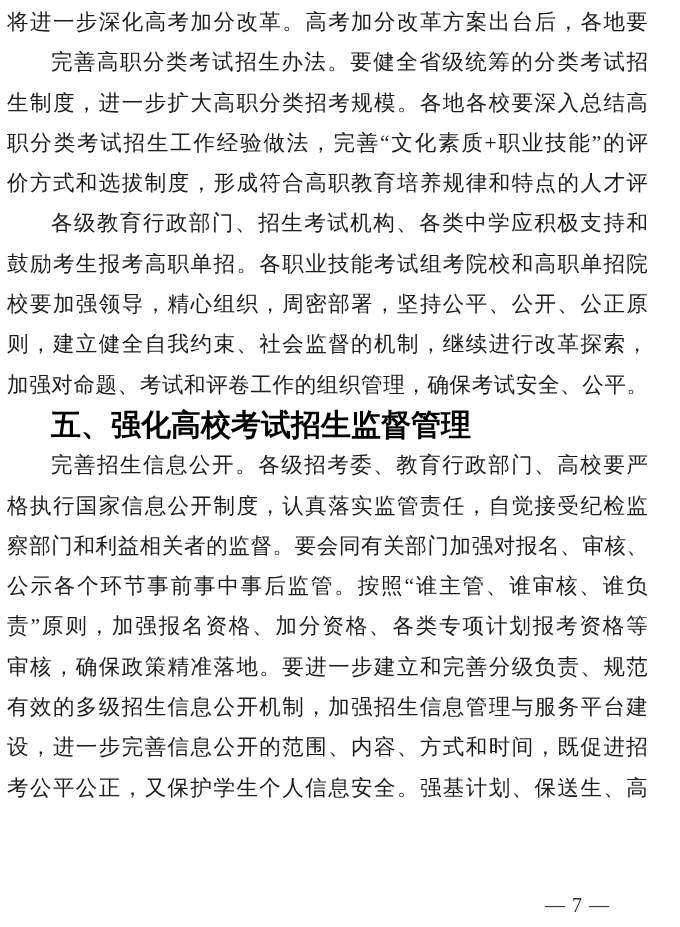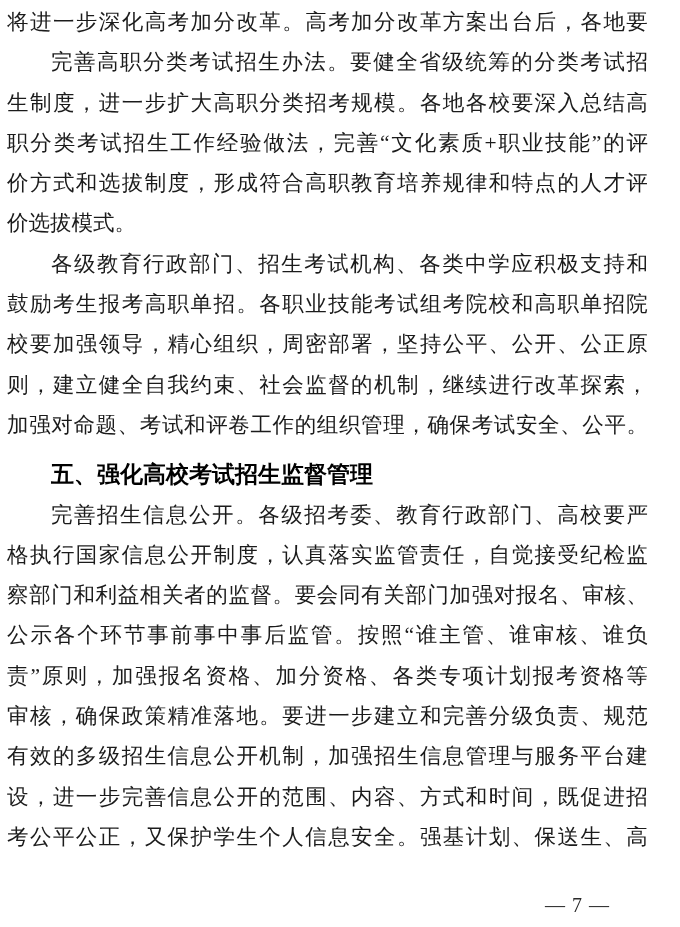--- a/index.html
+++ b/index.html
@@ -29,23 +29,22 @@
   }
   .line.justify {
     display: flex;
     justify-content: space-between;
     align-items: center;
   }
   .line.indent { padding-left: 44px; }
   .line.heading {
     font-family: "Liberation Sans", sans-serif;
     font-weight: bold;
-    font-size: 23px;
+    font-size: 30px;
     color: #000000;
-    margin-top: 9px;
   }
   .footer {
     position: absolute;
     right: 70px; top: 894px;
     font-size: 20px;
     color: #2a2a2a;
     letter-spacing: 1px;
     font-family: "Liberation Serif", serif;
   }
 </style>
@@ -196,21 +195,20 @@
         <span>规</span>
         <span>律</span>
         <span>和</span>
         <span>特</span>
         <span>点</span>
         <span>的</span>
         <span>人</span>
         <span>才</span>
         <span>评</span>
       </div>
-      <div class="line">价选拔模式。</div>
       <div class="line justify indent">
         <span>各</span>
         <span>级</span>
         <span>教</span>
         <span>育</span>
         <span>行</span>
         <span>政</span>
         <span>部</span>
         <span>门</span>
         <span>、</span>

